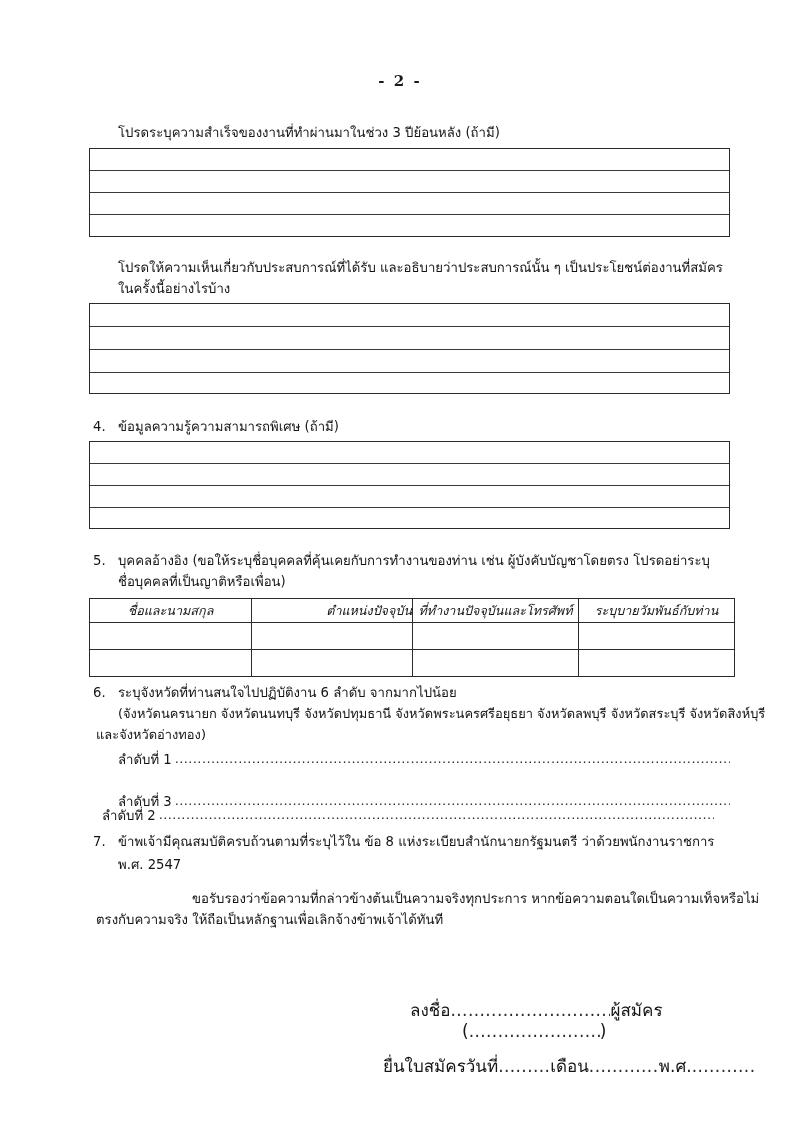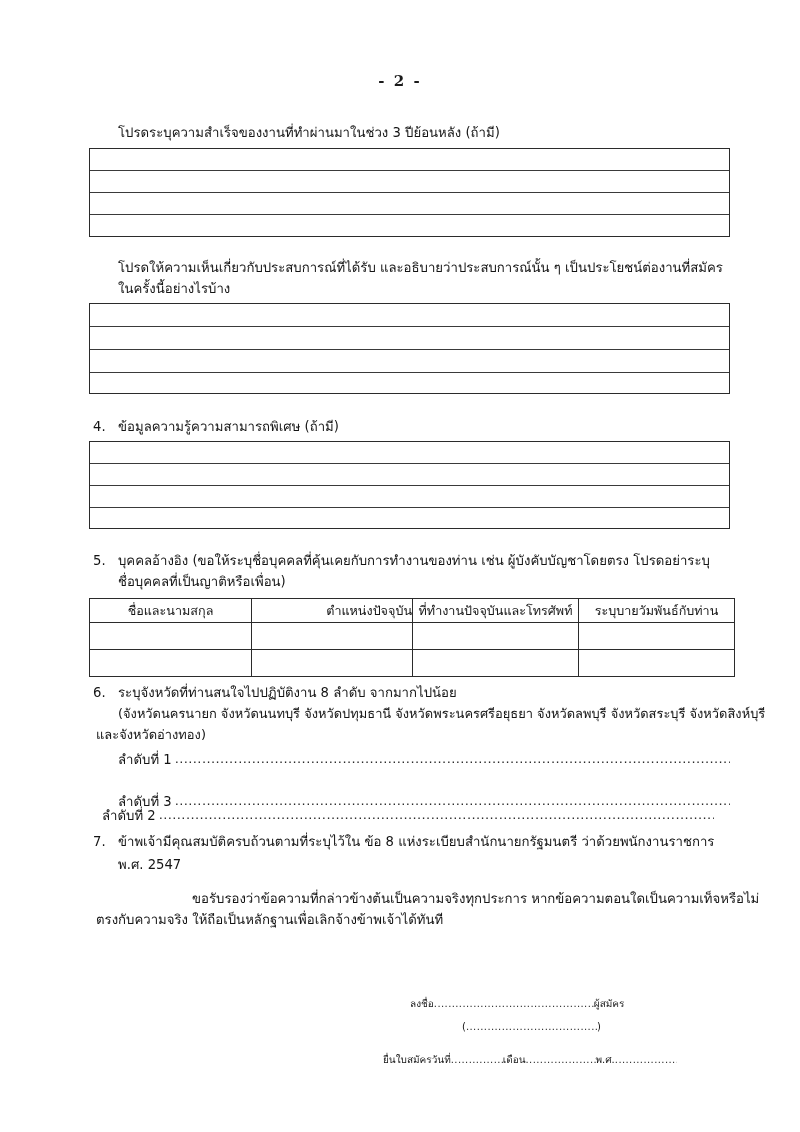--- a/index.html
+++ b/index.html
@@ -80,20 +80,21 @@
   }
   .ref-table td, .ref-table th {
     border: 1px solid #2b2b2b;
     font-weight: normal;
     font-size: 12.6px;
     color: #141414;
     text-align: center;
     padding: 0;
     height: 23px;
     vertical-align: middle;
+    font-style: italic;
   }
   .ref-table tr.body-row td {
     height: 26px;
   }
 
   
   .dotline-row {
     position: absolute;
     display: flex;
     align-items: baseline;
@@ -112,21 +113,21 @@
     font-size: 13px;
     letter-spacing: 0.4px;
     color: #2a2a2a;
     position: relative;
     top: -1px;
   }
 
   
   .sig-line {
     position: absolute;
-    font-size: 10px;
+    font-size: 17px;
     color: #141414;
     white-space: nowrap;
     display: flex;
     align-items: baseline;
   }
   .sig-line .seg-dots {
     display: inline-block;
     overflow: hidden;
     white-space: nowrap;
     color: #2a2a2a;
@@ -189,21 +190,21 @@
       <tr class="body-row">
         <td></td>
         <td></td>
         <td></td>
         <td></td>
       </tr>
     </tbody>
   </table>
 
   <div class="num" style="left:93px; top:683px;">6.</div>
-  <div class="txt" style="left:118px; top:683px;">ระบุจังหวัดที่ท่านสนใจไปปฏิบัติงาน 8 ลำดับ จากมากไปน้อย</div>
+  <div class="txt" style="left:118px; top:683px;">ระบุจังหวัดที่ท่านสนใจไปปฏิบัติงาน 6 ลำดับ จากมากไปน้อย</div>
 
   <div class="txt" style="left:118px; top:704px; font-size:12.9px;">(จังหวัดนครนายก จังหวัดนนทบุรี จังหวัดปทุมธานี จังหวัดพระนครศรีอยุธยา จังหวัดลพบุรี จังหวัดสระบุรี จังหวัดสิงห์บุรี</div>
   <div class="txt" style="left:96px; top:725px; font-size:12.9px;">และจังหวัดอ่างทอง)</div>
 
   <div class="dotline-row" style="left:118px; top:749px; width:612px;text-align:center;">
     <span class="lbl">ลำดับที่ 1</span>
     <span class="dots">................................................................................................................................................................</span>
   </div>
 
   <div class="dotline-row" style="left:102px; top:770px; width:612px;margin-top:35px;">

